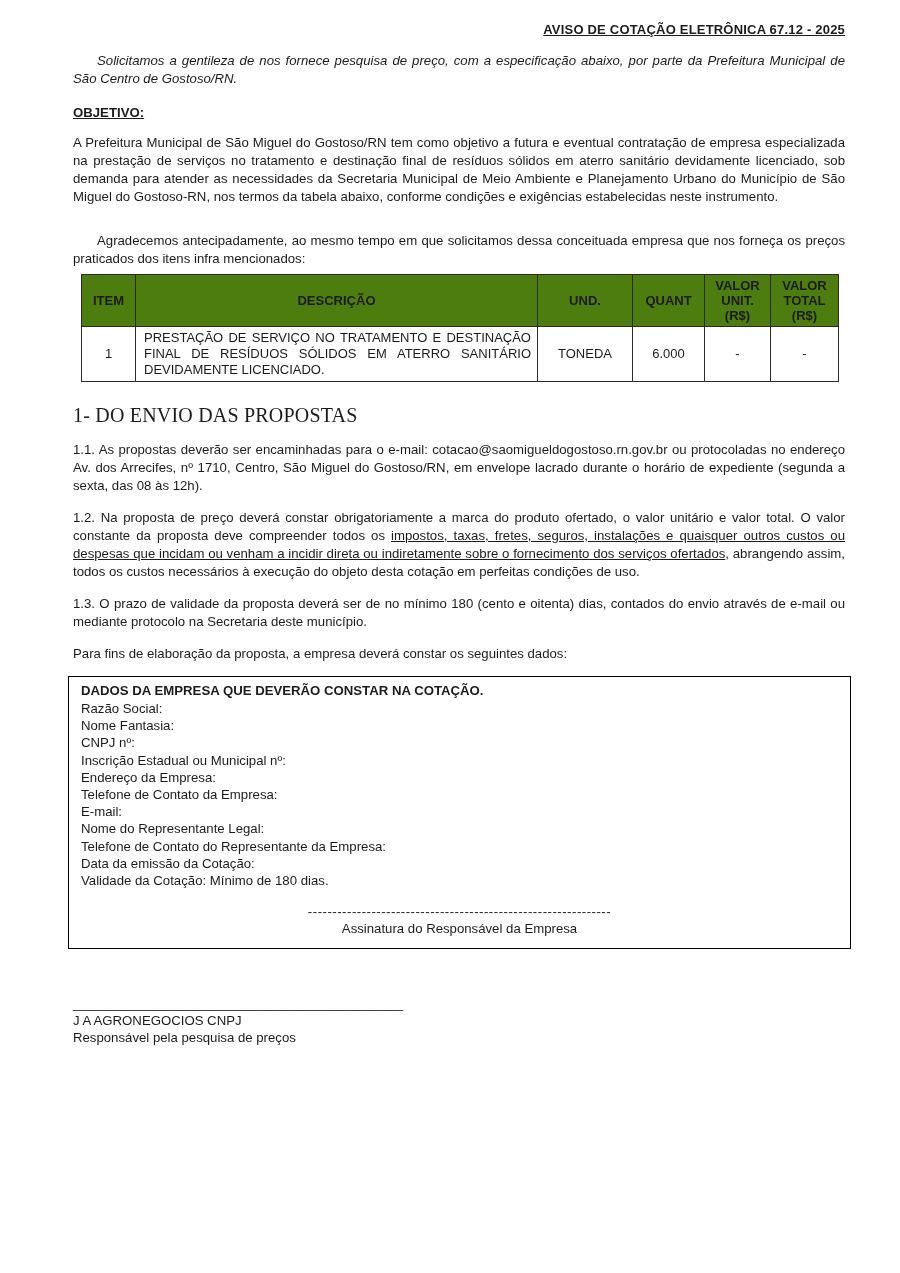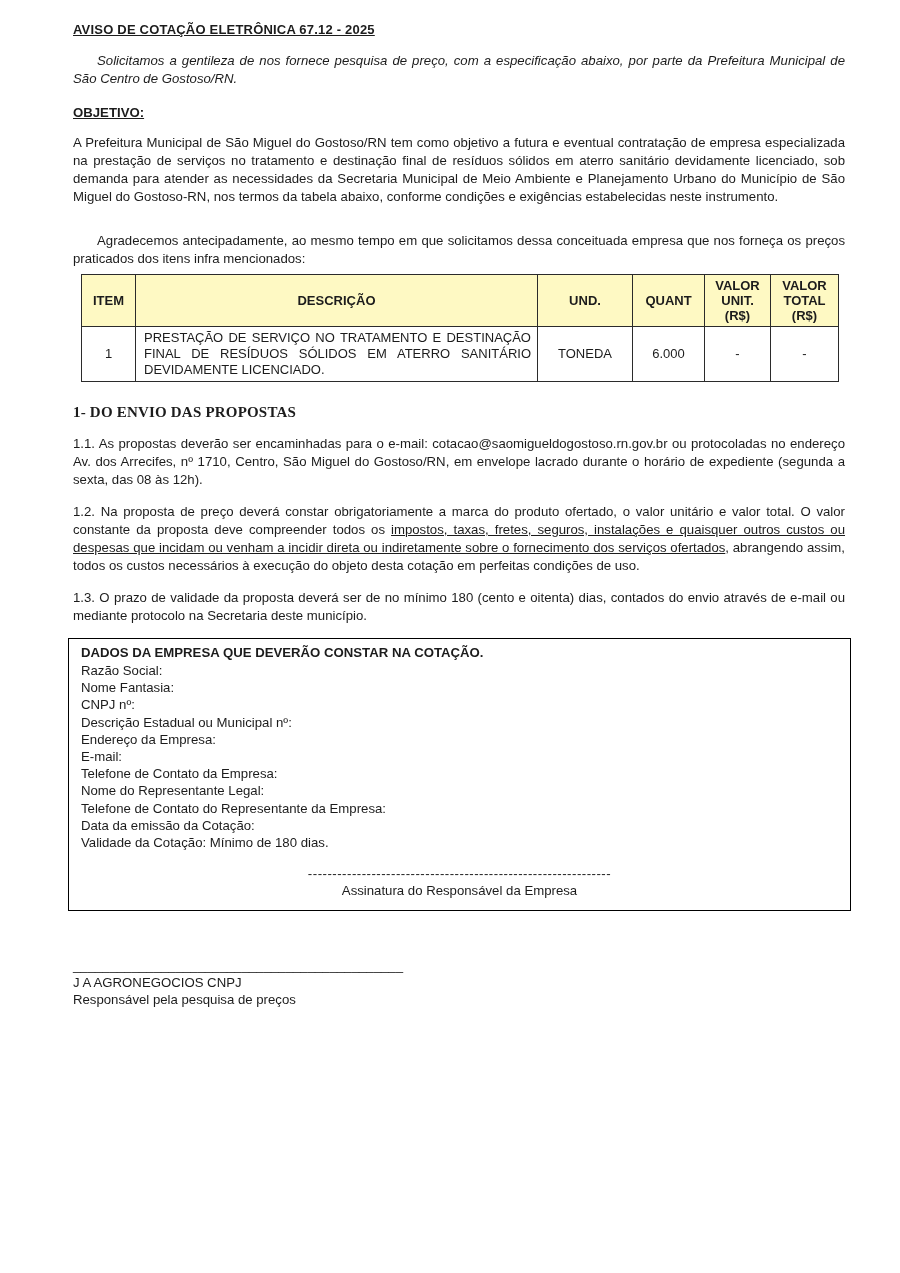--- a/index.html
+++ b/index.html
@@ -11,21 +11,21 @@
   }
   .page {
     width: 900px;
     height: 1273px;
     box-sizing: border-box;
     padding: 22px 55px 0 73px;
     overflow: hidden;
     background: #ffffff;
   }
   .doc-title {
-    text-align: left;
+    text-align: right;
     font-weight: bold;
     text-decoration: underline;
     font-size: 13px;
     letter-spacing: .2px;
   }
   .para { font-size: 13.2px; line-height: 18px; margin: 14px 0 0 0; }
   .intro { margin-top: 15px; }
   .italic { font-style: italic; }
   .justify { text-align: justify; }
   .indent { text-indent: 24px; }
@@ -52,34 +52,34 @@
     table-layout: fixed;
   }
   .items-table th, .items-table td {
     border: 1px solid #2b2b2b;
     font-size: 13px;
     padding: 3px 6px;
     vertical-align: middle;
     word-wrap: break-word;
   }
   .items-table thead th {
-    background: #fef9c3;
+    background: #4d7c0f;
     font-weight: bold;
     text-align: center;
     line-height: 15px;
   }
   .items-table td { line-height: 16px; }
   td.c { text-align: center; }
   td.desc { text-align: justify; padding-left: 8px; }
 
   .envio-heading {
     margin-top: 22px;
     font-family: "Liberation Serif", "DejaVu Serif", serif;
-    font-weight: bold;
-    font-size: 15px;
+    font-weight: normal;
+    font-size: 20px;
     letter-spacing: .2px;
   }
   .emph { font-weight: normal; text-decoration: underline; }
 
   .empresa-box {
     margin: 13px -6px 12px -5px;
     border: 1.5px solid #000;
     padding: 5px 12px 10px 12px;
   }
   .box-heading { font-weight: bold; font-size: 13.2px; line-height: 18px; }
@@ -143,30 +143,31 @@
 
   <div class="envio-heading">1- DO ENVIO DAS PROPOSTAS</div>
 
   <p class="para justify">1.1. As propostas deverão ser encaminhadas para o e-mail: cotacao@saomigueldogostoso.rn.gov.br ou protocoladas no endereço Av. dos Arrecifes, nº 1710, Centro, São Miguel do Gostoso/RN, em envelope lacrado durante o horário de expediente (segunda a sexta, das 08 às 12h).</p>
 
   <p class="para justify"><span>1.2. Na proposta de preço deverá constar obrigatoriamente a marca do produto ofertado, o valor unitário e valor total. O valor constante da proposta deve compreender todos os </span><span class="emph">impostos, taxas, fretes, seguros, instalações e quaisquer outros custos ou despesas que incidam ou venham a incidir direta ou indiretamente sobre o fornecimento dos serviços ofertados</span><span>, abrangendo assim, todos os custos necessários à execução do objeto desta cotação em perfeitas condições de uso.</span></p>
 
   <p class="para justify">1.3. O prazo de validade da proposta deverá ser de no mínimo 180 (cento e oitenta) dias, contados do envio através de e-mail ou mediante protocolo na Secretaria deste município.</p>
 
 
+  <p class="para">Para fins de elaboração da proposta, a empresa deverá constar os seguintes dados:</p>
 
   <div class="empresa-box">
     <div class="box-heading">DADOS DA EMPRESA QUE DEVERÃO CONSTAR NA COTAÇÃO.</div>
     <div class="box-line">Razão Social:</div>
     <div class="box-line">Nome Fantasia:</div>
     <div class="box-line">CNPJ nº:</div>
-    <div class="box-line">Descrição Estadual ou Municipal nº:</div>
+    <div class="box-line">Inscrição Estadual ou Municipal nº:</div>
     <div class="box-line">Endereço da Empresa:</div>
+    <div class="box-line">Telefone de Contato da Empresa:</div>
     <div class="box-line">E-mail:</div>
-    <div class="box-line">Telefone de Contato da Empresa:</div>
     <div class="box-line">Nome do Representante Legal:</div>
     <div class="box-line">Telefone de Contato do Representante da Empresa:</div>
     <div class="box-line">Data da emissão da Cotação:</div>
     <div class="box-line">Validade da Cotação: Mínimo de 180 dias.</div>
     <div class="box-line sig-dashes">--------------------------------------------------------------</div>
     <div class="box-line sig-label">Assinatura do Responsável da Empresa</div>
   </div>
 
   <div class="final-signature">
     <div>_____________________________________________</div>

